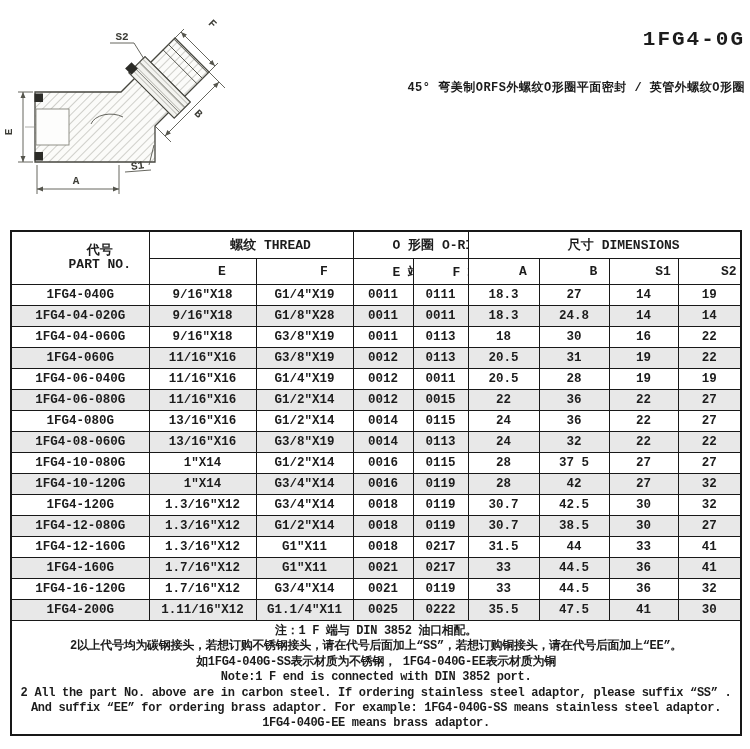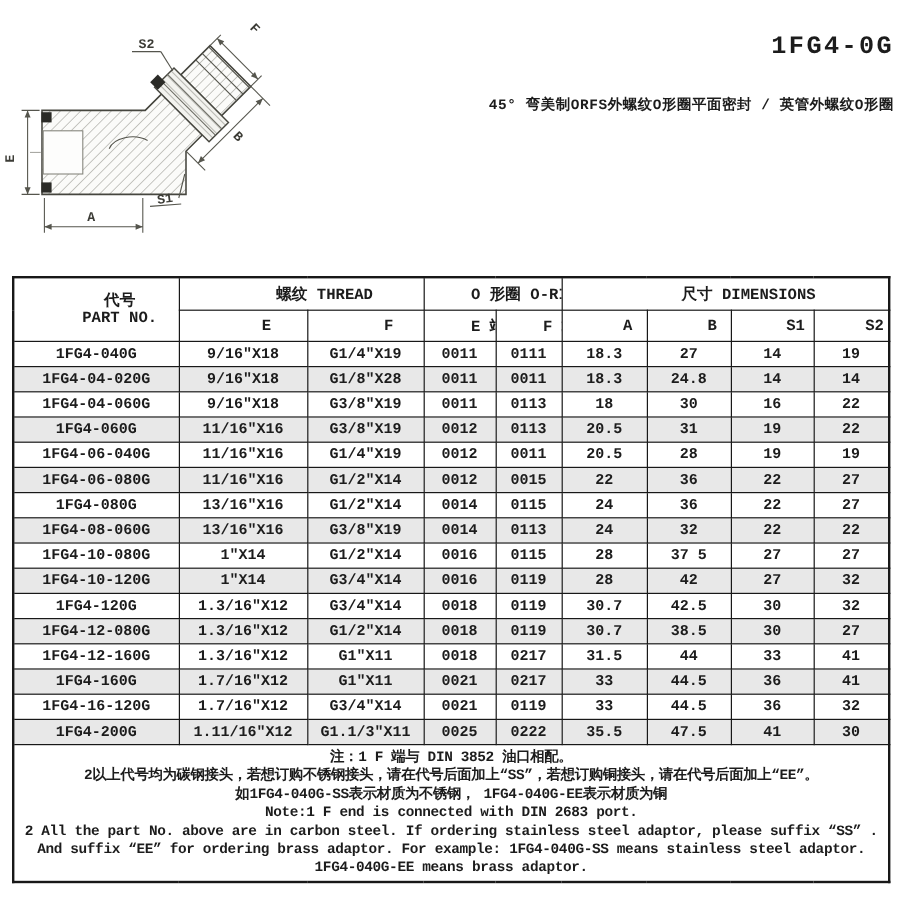--- a/index.html
+++ b/index.html
@@ -314,36 +314,36 @@
           <td>0021</td>
           <td>0119</td>
           <td>33</td>
           <td>44.5</td>
           <td>36</td>
           <td>32</td>
         </tr>
         <tr class="stripe">
           <td>1FG4-200G</td>
           <td>1.11/16″X12</td>
-          <td>G1.1/3″X11</td>
+          <td>G1.1/4″X11</td>
           <td>0025</td>
           <td>0222</td>
           <td>35.5</td>
           <td>47.5</td>
           <td>41</td>
           <td>30</td>
         </tr>
       </tbody>
     <tfoot>
       <tr>
         <td colspan="9" class="notes">
             <div>注：1 F 端与 DIN 3852 油口相配。</div>
             <div>2以上代号均为碳钢接头，若想订购不锈钢接头，请在代号后面加上“SS”，若想订购铜接头，请在代号后面加上“EE”。</div>
             <div>如1FG4-040G-SS表示材质为不锈钢， 1FG4-040G-EE表示材质为铜</div>
-            <div>Note:1 F end is connected with DIN 2683 port.</div>
+            <div>Note:1 F end is connected with DIN 3852 port.</div>
             <div>2 All the part No. above are in carbon steel. If ordering stainless steel adaptor, please suffix “SS” .</div>
             <div>And suffix “EE” for ordering brass adaptor. For example: 1FG4-040G-SS  means stainless steel adaptor.</div>
             <div>1FG4-040G-EE means brass adaptor.</div>
           </td>
       </tr>
     </tfoot>
   </table>
 
 </div>
 

